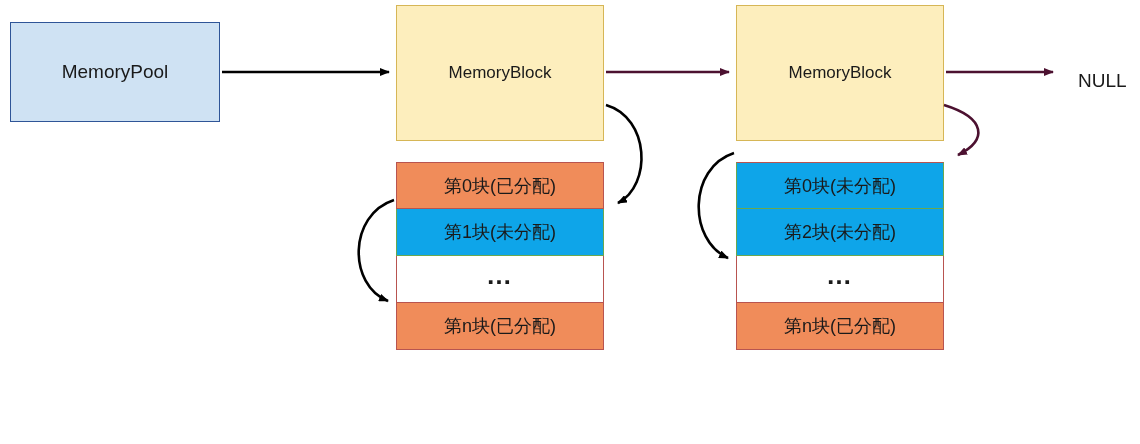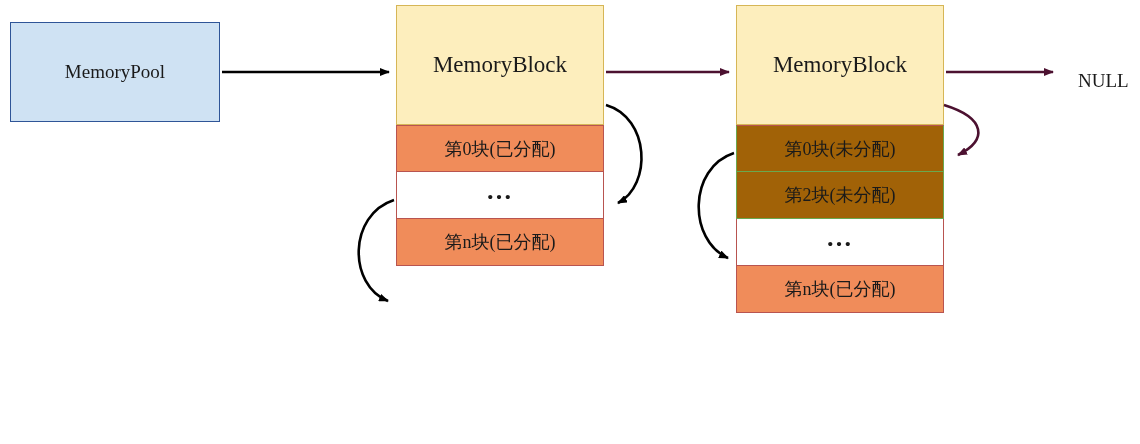--- a/index.html
+++ b/index.html
@@ -3,21 +3,21 @@
 <meta charset="utf-8">
 <style>
   html,body{margin:0;padding:0;}
   body{
     width:1140px;height:444px;
     background:#ffffff;
     font-family:"Liberation Sans","DejaVu Sans",sans-serif;
     position:relative;
     overflow:hidden;
   }
-  .canvas{position:absolute;left:0;top:0;width:1140px;height:444px;font-family:Liberation Serif, serif;}
+  .canvas{position:absolute;left:0;top:0;width:1140px;height:444px;}
 
   .node{
     position:absolute;
     box-sizing:border-box;
     display:flex;
     align-items:center;
     justify-content:center;
     text-align:center;
     font-size:19px;
     color:#1a1a1a;
@@ -31,63 +31,64 @@
     border:1.6px solid #2f5597;
   }
 
   
   .block-col{position:absolute;}
   #block1{left:396px;top:5px;width:208px;}
   #block2{left:736px;top:5px;width:208px;}
 
   .block-header{
     box-sizing:border-box;
-    height:120px;
+    height:136px;
     background:#fdeebd;
     border:1.4px solid #d6b656;
     display:flex;align-items:center;justify-content:center;
-    font-size:23px;color:#1a1a1a;
+    font-size:17px;color:#1a1a1a;
   }
   .cell{
     box-sizing:border-box;
     height:47px;
     display:flex;align-items:center;justify-content:center;
     font-size:18px;color:#1a1a1a;
     border-left:1.4px solid #b85450;
     border-right:1.4px solid #b85450;
     border-bottom:1.4px solid #b85450;
   }
   .cell.alloc{background:#f08c5a;border-color:#b85450;}
-  .cell.free{background:#a16207;border-color:#6aa84f;}
+  .cell.free{background:#0ea5e9;border-color:#6aa84f;}
   .cell.dots{
     background:#ffffff;border-color:#b85450;
     font-size:26px;font-weight:bold;letter-spacing:2px;
     padding-bottom:8px;
   }
-  .cell.first{border-top:1.4px solid #b85450;}
+  .cell.first{border-top:1.4px solid #b85450;margin-top:21px;}
 
   #null-label{
     left:1062px;top:64px;width:76px;height:34px;
     font-size:19px;justify-content:flex-start;margin-left:16px;
   }
 
   svg.arrows{position:absolute;left:0;top:0;width:1140px;height:444px;pointer-events:none;}
 </style>
 </head>
 <body>
 
 <div class="canvas">
 
   <div class="node" id="pool">
     <span>MemoryPool</span>
   </div>
 
   <div class="block-col" id="block1">
     <div class="block-header">MemoryBlock</div>
     <div class="cell alloc first">第0块(已分配)</div>
+    <div class="cell free">第1块(未分配)</div>
     <div class="cell dots">…</div>
     <div class="cell alloc">第n块(已分配)</div>
   </div>
 
   <div class="block-col" id="block2">
     <div class="block-header">MemoryBlock</div>
     <div class="cell free first">第0块(未分配)</div>
     <div class="cell free">第2块(未分配)</div>
     <div class="cell dots">…</div>
     <div class="cell alloc">第n块(已分配)</div>

